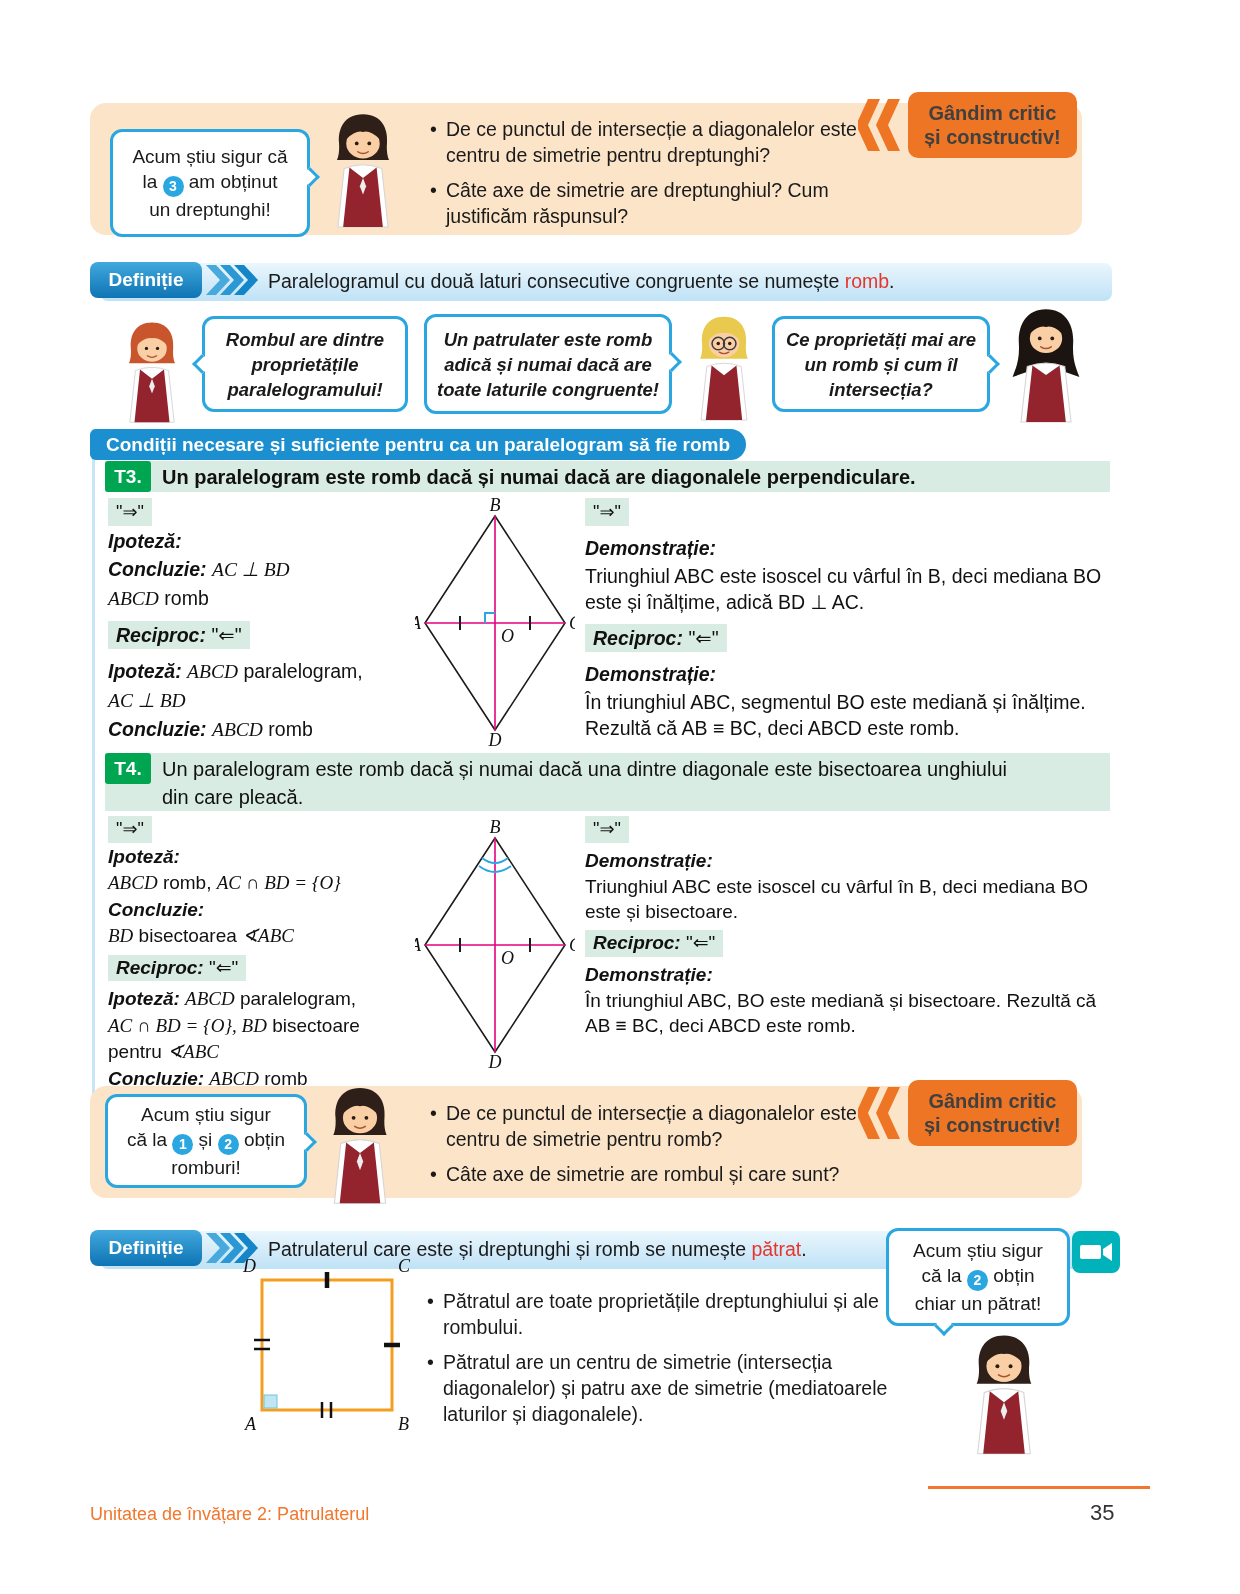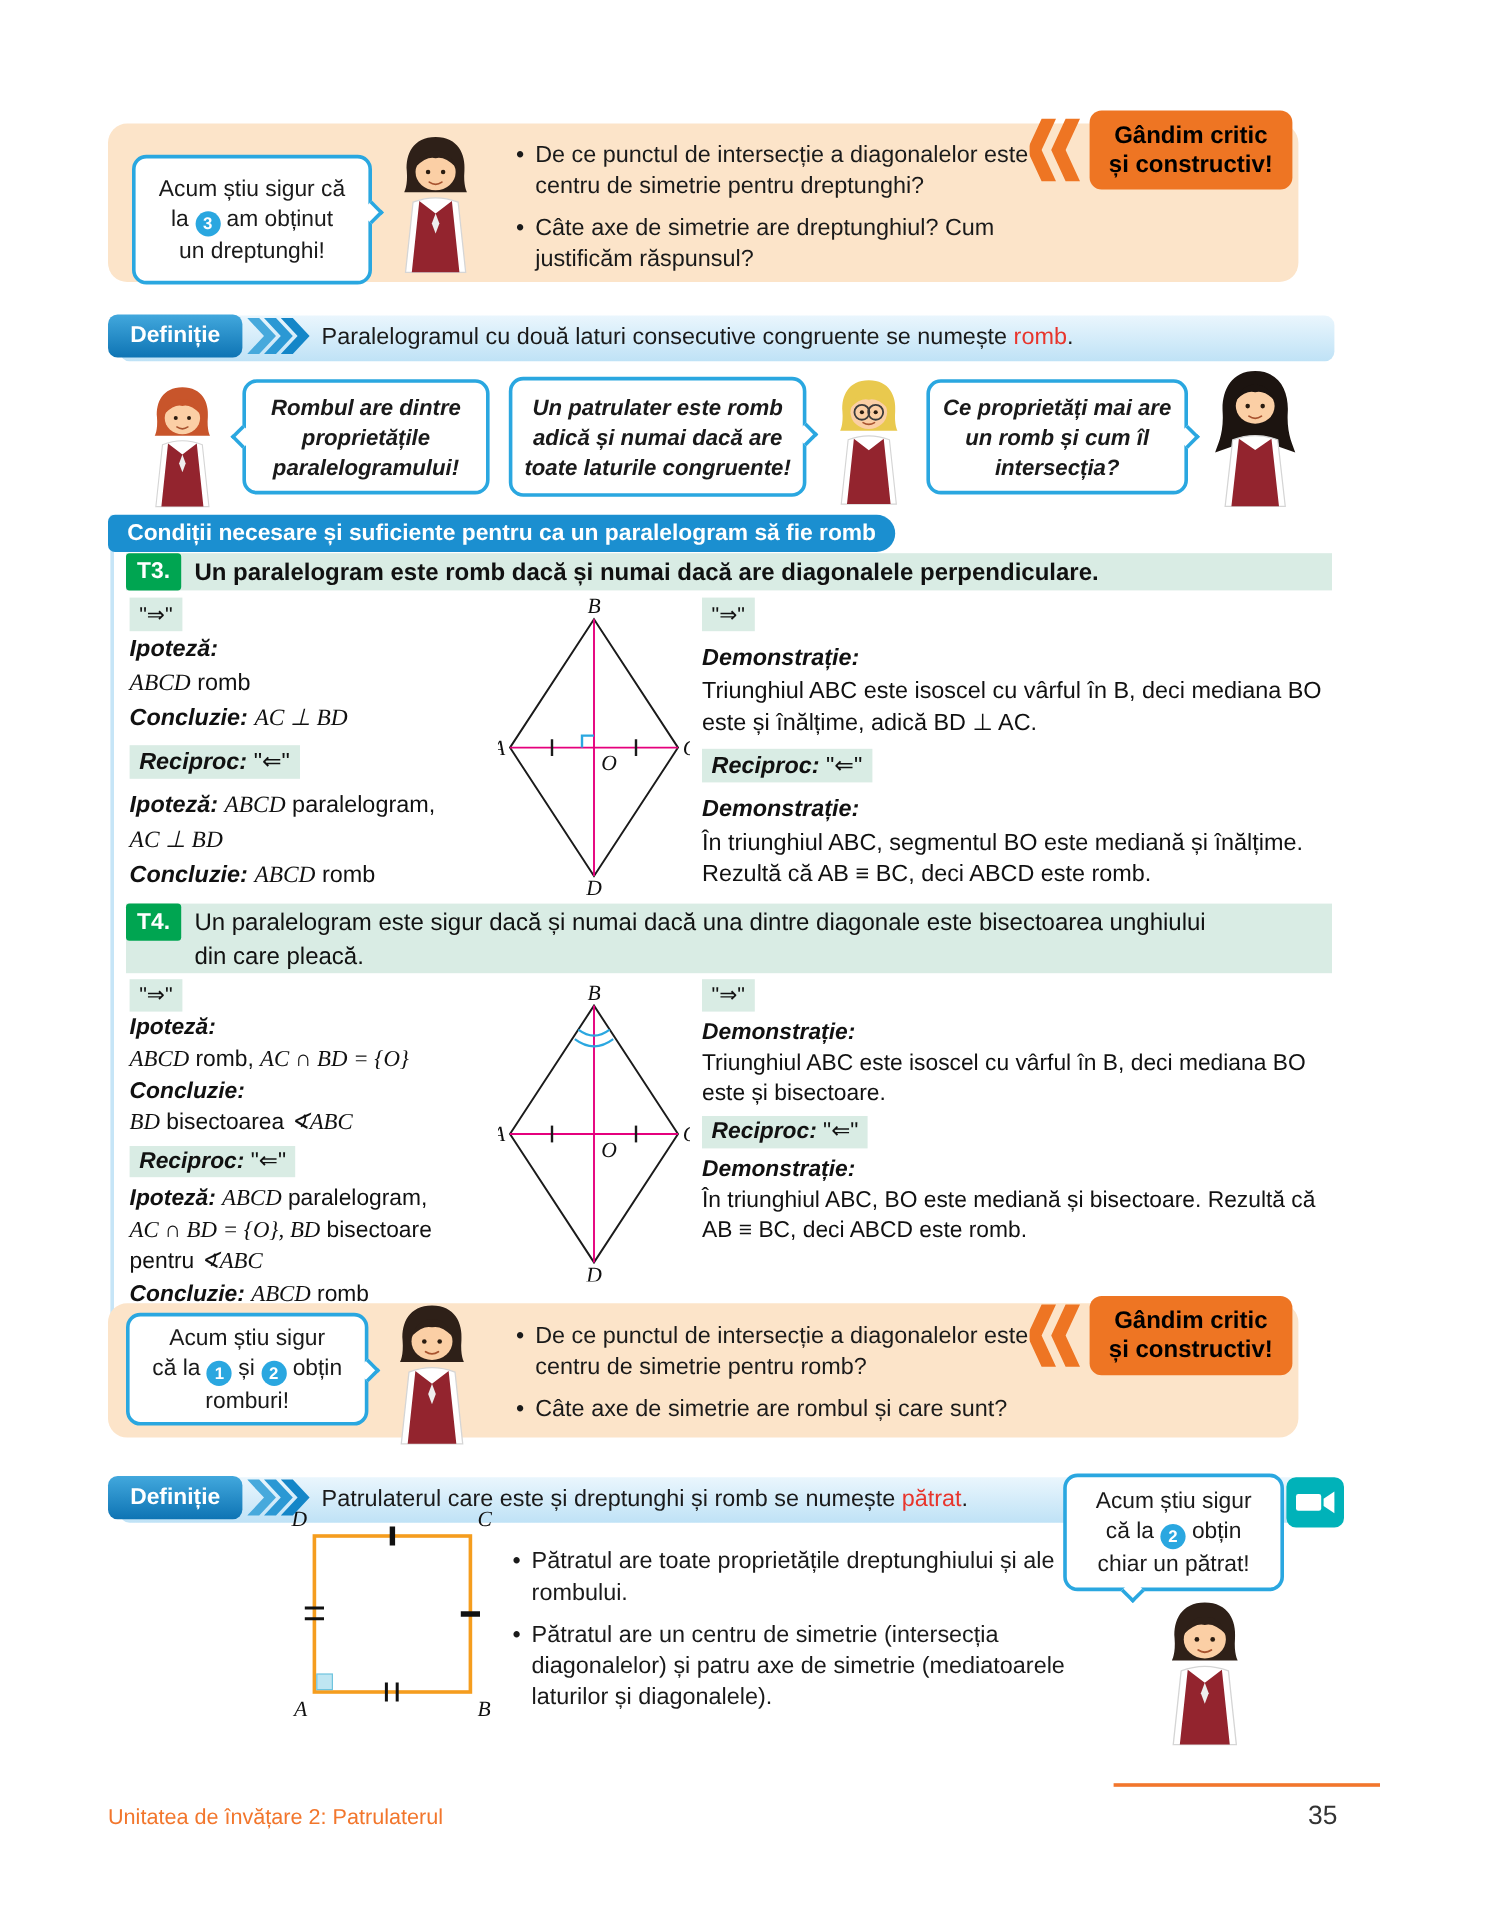--- a/index.html
+++ b/index.html
@@ -16,21 +16,21 @@
   .tail { position:absolute; width:14px; height:14px; background:#fff; transform:rotate(45deg); }
   .tail-right { right:-10px; top:38px; border-right:3px solid #2aa7e0; border-top:3px solid #2aa7e0; }
   .tail-left  { left:-10px;  top:38px; border-left:3px solid #2aa7e0; border-bottom:3px solid #2aa7e0; }
   .tail-down  { bottom:-10px; left:48px; border-right:3px solid #2aa7e0; border-bottom:3px solid #2aa7e0; }
 
   .numcircle { display:inline-block; width:21px; height:21px; border-radius:50%; background:#2aa7e0;
                color:#fff; font-size:14px; font-weight:bold; line-height:21px; text-align:center;
                vertical-align:-3px; font-style:normal; }
 
   .badge-wrap { position:absolute; display:flex; align-items:center; z-index:4; }
-  .badge-box { background:#ee7523; color:#000000; font-weight:bold; font-size:20px; line-height:24px;
+  .badge-box { background:#ee7523; color:#404040; font-weight:bold; font-size:20px; line-height:24px;
                text-align:center; border-radius:10px; padding:9px 16px; }
   .badge-chevrons { margin-right:6px; }
 
   .bullets { position:absolute; font-size:19.5px; line-height:26px; color:#1a1a1a; z-index:2; }
   .bullets .li { position:relative; padding-left:18px; margin-bottom:9px; }
   .bullets .li::before { content:"•"; position:absolute; left:2px; top:0; }
 
   .def-strip { position:absolute; height:38px; background:linear-gradient(180deg,#eaf6fd,#bfe2f6); border-radius:8px; z-index:1; }
   .def-label { position:absolute; width:112px; height:36px; background:linear-gradient(180deg,#42a8dd,#0e74b4);
                border-radius:8px; color:#fff; font-weight:bold; font-size:19px;
@@ -181,22 +181,22 @@
 
   <div class="blue-banner" style="left:90px; top:429px; height:31px;padding-left:16px;">Condiții necesare și suficiente pentru ca un paralelogram să fie romb</div>
 
   <div class="thm-band" style="left:105px; top:461px; width:1005px; height:31px;"></div>
   <div class="thm-label" style="left:105px; top:461px;">T3.</div>
   <div class="thm-statement" style="left:162px; top:463px; width:940px;font-weight:bold;">Un paralelogram este romb dacă și numai dacă are diagonalele perpendiculare.</div>
 
   <div class="col" style="left:108px; top:498px; width:312px;">
     <div class="line"><span class="tok">"⇒"</span></div>
     <div class="line"><span class="lbl">Ipoteză:</span></div>
+    <div class="line"><span class="lbl">Concluzie:</span> <span class="math">AC ⊥ BD</span></div>
     <div class="line"><span class="math">ABCD</span><span> romb</span></div>
-    <div class="line"><span class="lbl">Concluzie:</span> <span class="math">AC ⊥ BD</span></div>
     <div class="line gap"><span class="recip"><span class="lbl">Reciproc:</span> <span>"⇐"</span></span></div>
     <div class="line gap"><span class="lbl">Ipoteză:</span> <span class="math">ABCD</span><span> paralelogram,</span></div>
     <div class="line"><span class="math">AC ⊥ BD</span></div>
     <div class="line"><span class="lbl">Concluzie:</span> <span class="math">ABCD</span><span> romb</span></div>
   </div>
 
   <svg class="abs" style="left:415px; top:498px; z-index:1;" width="160" height="250" viewBox="0 0 160 250">
     <polygon points="80,18 150,125 80,232 10,125" fill="#ffffff" stroke="#1b1b1b" stroke-width="1.6"></polygon>
     <line x1="10" y1="125" x2="150" y2="125" stroke="#e5007d" stroke-width="1.6"></line>
     <line x1="80" y1="18" x2="80" y2="232" stroke="#e5007d" stroke-width="1.6"></line>
@@ -214,21 +214,21 @@
     <div class="line"><span class="tok">"⇒"</span></div>
     <div class="line gap"><span class="lbl">Demonstrație:</span></div>
     <div class="para">Triunghiul ABC este isoscel cu vârful în B, deci mediana BO este și înălțime, adică BD ⊥ AC.</div>
     <div class="line gap"><span class="recip"><span class="lbl">Reciproc:</span> <span>"⇐"</span></span></div>
     <div class="line gap"><span class="lbl">Demonstrație:</span></div>
     <div class="para">În triunghiul ABC, segmentul BO este mediană și înălțime. Rezultă că AB ≡ BC, deci ABCD este romb.</div>
   </div>
 
   <div class="thm-band" style="left:105px; top:753px; width:1005px; height:58px;"></div>
   <div class="thm-label" style="left:105px; top:753px;">T4.</div>
-  <div class="thm-statement" style="left:162px; top:755px; width:870px;">Un paralelogram este sigur dacă și numai dacă una dintre diagonale este bisectoarea unghiului din care pleacă.</div>
+  <div class="thm-statement" style="left:162px; top:755px; width:870px;">Un paralelogram este romb dacă și numai dacă una dintre diagonale este bisectoarea unghiului din care pleacă.</div>
 
   <div class="col tight" style="left:108px; top:816px; width:322px;">
     <div class="line"><span class="tok">"⇒"</span></div>
     <div class="line"><span class="lbl">Ipoteză:</span></div>
     <div class="line"><span class="math">ABCD</span><span> romb, </span><span class="math">AC ∩ BD = {O}</span></div>
     <div class="line"><span class="lbl">Concluzie:</span></div>
     <div class="line"><span class="math">BD</span><span> bisectoarea </span><span class="math">∢ABC</span></div>
     <div class="line gap"><span class="recip"><span class="lbl">Reciproc:</span> <span>"⇐"</span></span></div>
     <div class="line gap"><span class="lbl">Ipoteză:</span> <span class="math">ABCD</span><span> paralelogram,</span></div>
     <div class="line"><span class="math">AC ∩ BD = {O}, BD</span><span> bisectoare</span></div>

